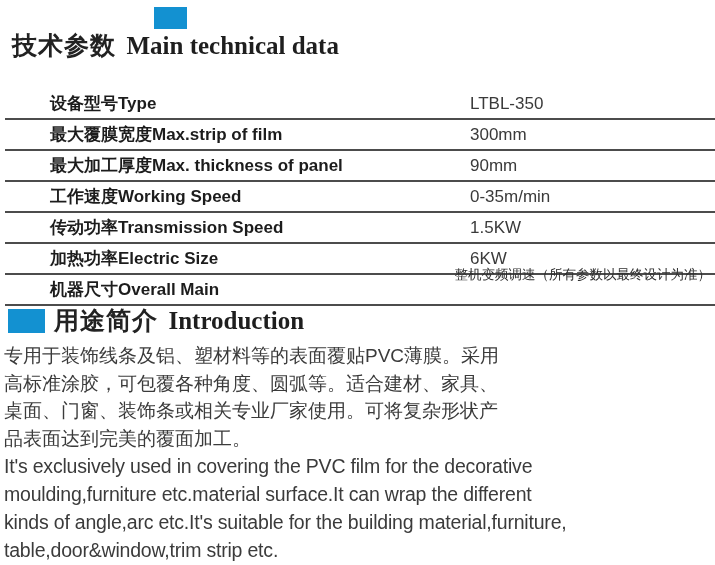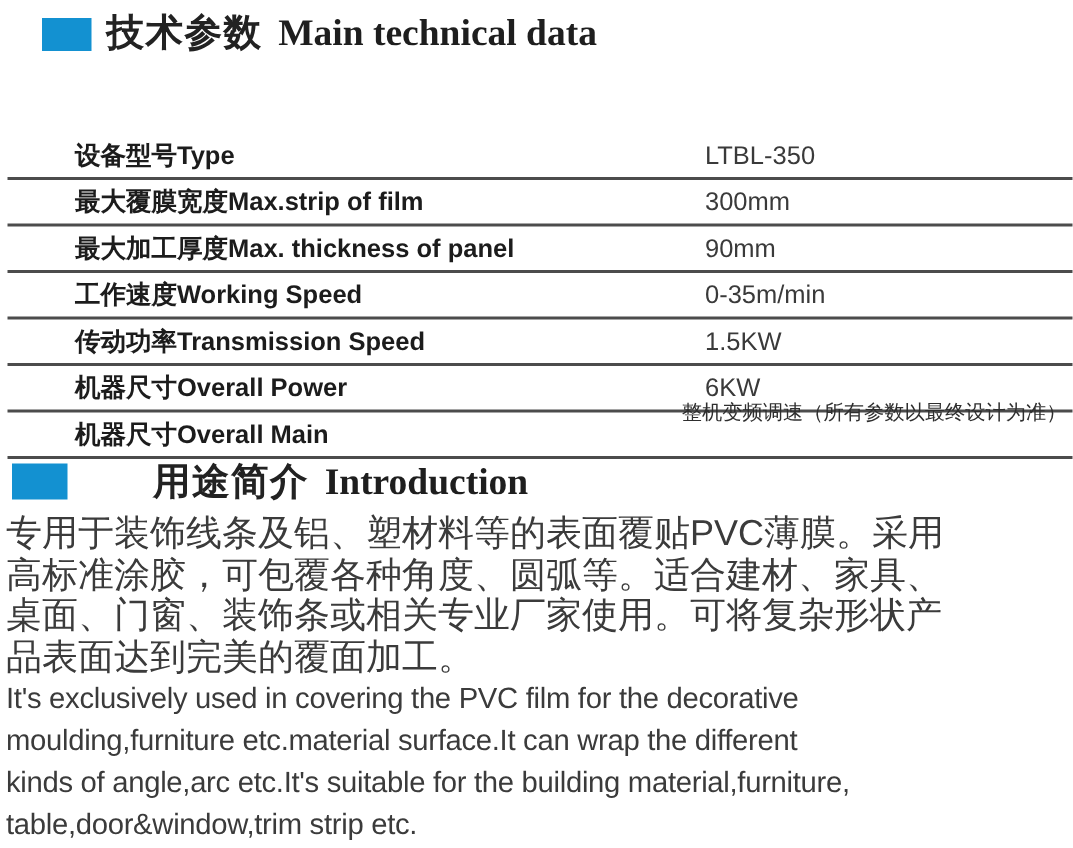--- a/index.html
+++ b/index.html
@@ -29,23 +29,23 @@
     color: #222222;
     letter-spacing: 1px;
   }
   .title-en {
     font-family: "Liberation Serif", "DejaVu Serif", serif;
     font-size: 25px;
     font-weight: bold;
     color: #1e1e1e;
     margin-left: 6px;
   }
-  #header-technical { top: 5px; left: 28px; }
+  #header-technical { top: 5px; left: 2px; flex-direction: column; }
   #header-technical .header-text { margin-left: 10px; }
-  #header-intro { top: 304px; left: 8px; gap: 48px; }
+  #header-intro { top: 304px; left: 8px; }
   #header-intro .header-text { margin-left: 9px; }
 
   .spec-table {
     position: absolute;
     top: 45px; left: 5px;
     width: 710px;
     margin-top: 44px;
   }
   .spec-row {
     height: 29px;
@@ -75,21 +75,21 @@
   }
 
   .para {
     position: absolute;
     left: 4px;
     color: #3b3b3b;
     white-space: nowrap;
   }
   #para-zh {
     top: 342px;
-    font-size: 24px;
+    font-size: 19px;
     line-height: 27.5px;
   }
   #para-en {
     top: 452px;
     font-size: 19.5px;
     line-height: 28px;
     letter-spacing: -0.2px;
   }
 </style>
 </head>
@@ -118,21 +118,21 @@
   </div>
   <div class="spec-row">
     <span class="spec-label">工作速度Working Speed</span>
     <span class="spec-value">0-35m/min</span>
   </div>
   <div class="spec-row">
     <span class="spec-label">传动功率Transmission Speed</span>
     <span class="spec-value">1.5KW</span>
   </div>
   <div class="spec-row">
-    <span class="spec-label">机器尺寸Overall Power</span>
+    <span class="spec-label">加热功率Electric Size</span>
     <span class="spec-value">6KW</span>
   </div>
   <div class="spec-row">
     <span class="spec-label">机器尺寸Overall Main</span>
   </div>
 </div>
 
 <div class="table-note">整机变频调速（所有参数以最终设计为准）</div>
 
 <div id="header-intro" class="section-header">

